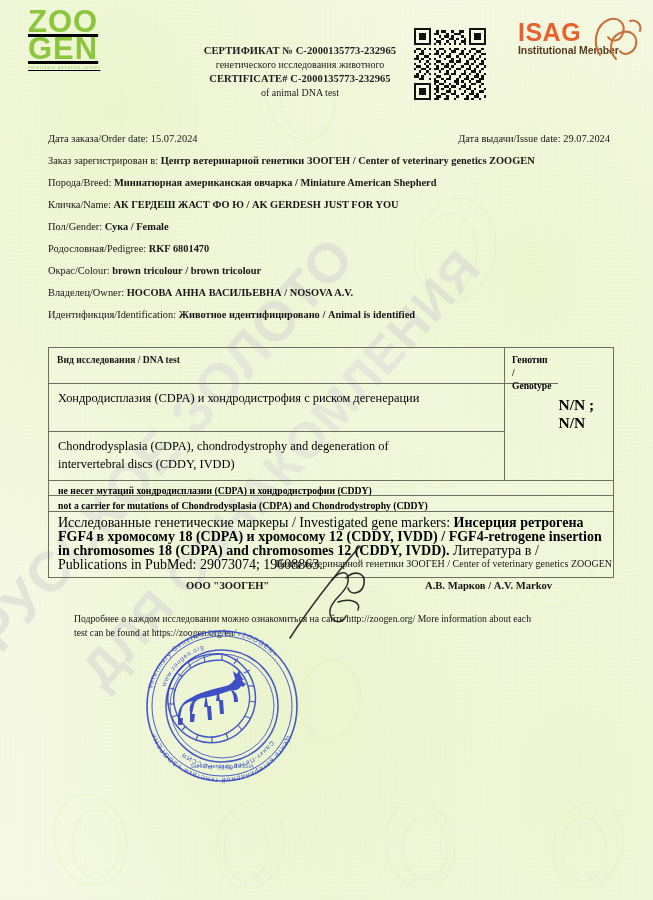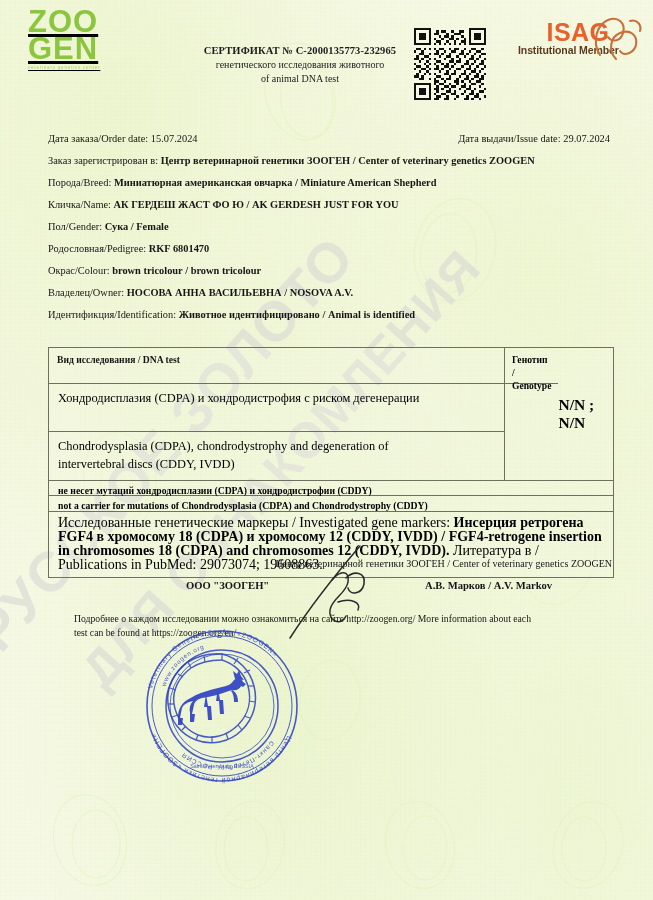--- a/index.html
+++ b/index.html
@@ -134,21 +134,20 @@
     top: 20px;
     width: 120px;
   }
   .isag .isag-main {
     font-family: "Liberation Sans", sans-serif;
     font-weight: bold;
     font-size: 25px;
     line-height: 24px;
     color: #e8602c;
     letter-spacing: 0.5px;
-    text-align: center;
   }
   .isag .isag-sub {
     font-family: "Liberation Sans", sans-serif;
     font-weight: bold;
     font-size: 10.5px;
     line-height: 12px;
     color: #5a3a1e;
     letter-spacing: -0.1px;
   }
   .isag-swirl {
@@ -378,20 +377,21 @@
 
     <div class="logo-zoogen">
       <div class="zg-line">ZOO</div>
       <div class="zg-line">GEN</div>
       <div class="zg-sub">veterinary genetics center</div>
     </div>
 
     <div class="cert-title">
       <div class="l1">СЕРТИФИКАТ № C-2000135773-232965</div>
       <div class="l2">генетического исследования животного</div>
+      <div class="l3">CERTIFICATE# C-2000135773-232965</div>
       <div class="l4">of animal DNA test</div>
     </div>
 
     <svg class="qr" viewBox="0 0 29 29" shape-rendering="crispEdges">
       <rect width="29" height="29" fill="#f6f9e4"></rect>
       <g fill="#111111">
 
         <rect x="0" y="0" width="7" height="1"></rect>
           <rect x="0" y="6" width="7" height="1"></rect>
         <rect x="0" y="0" width="1" height="7"></rect>

